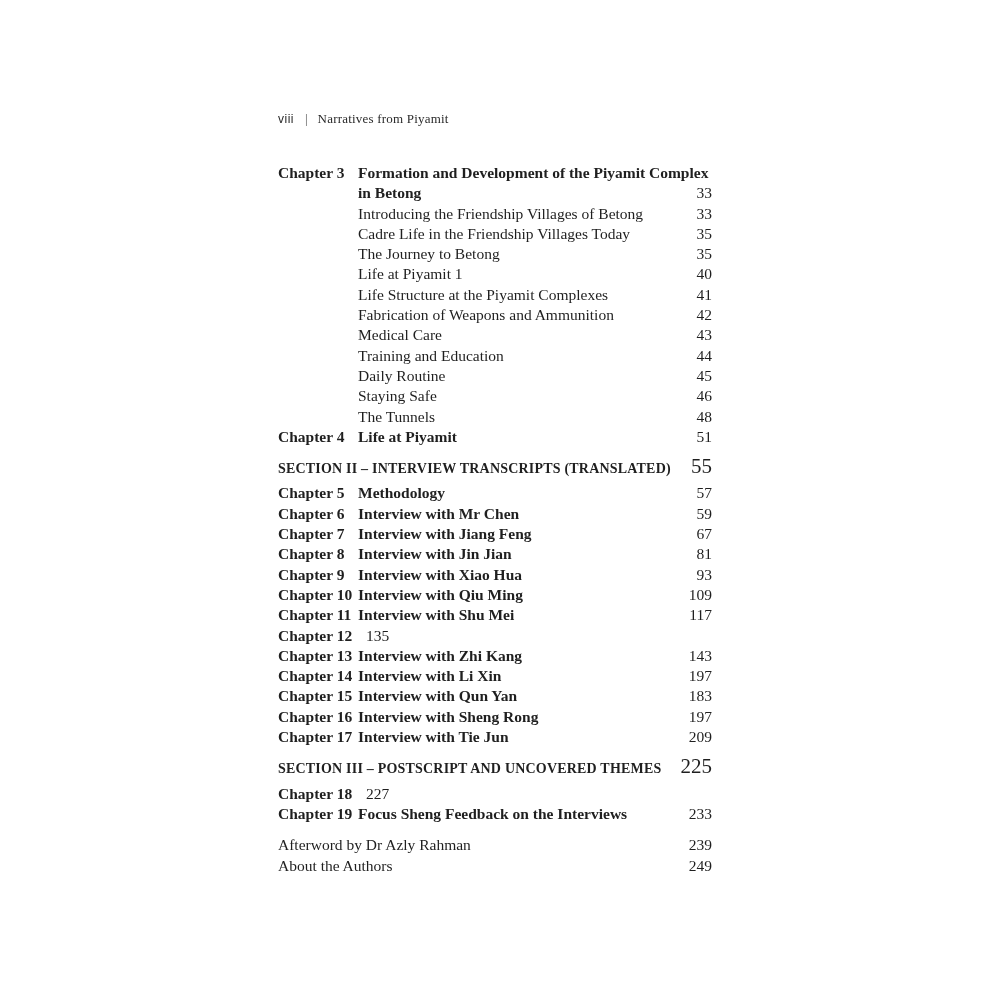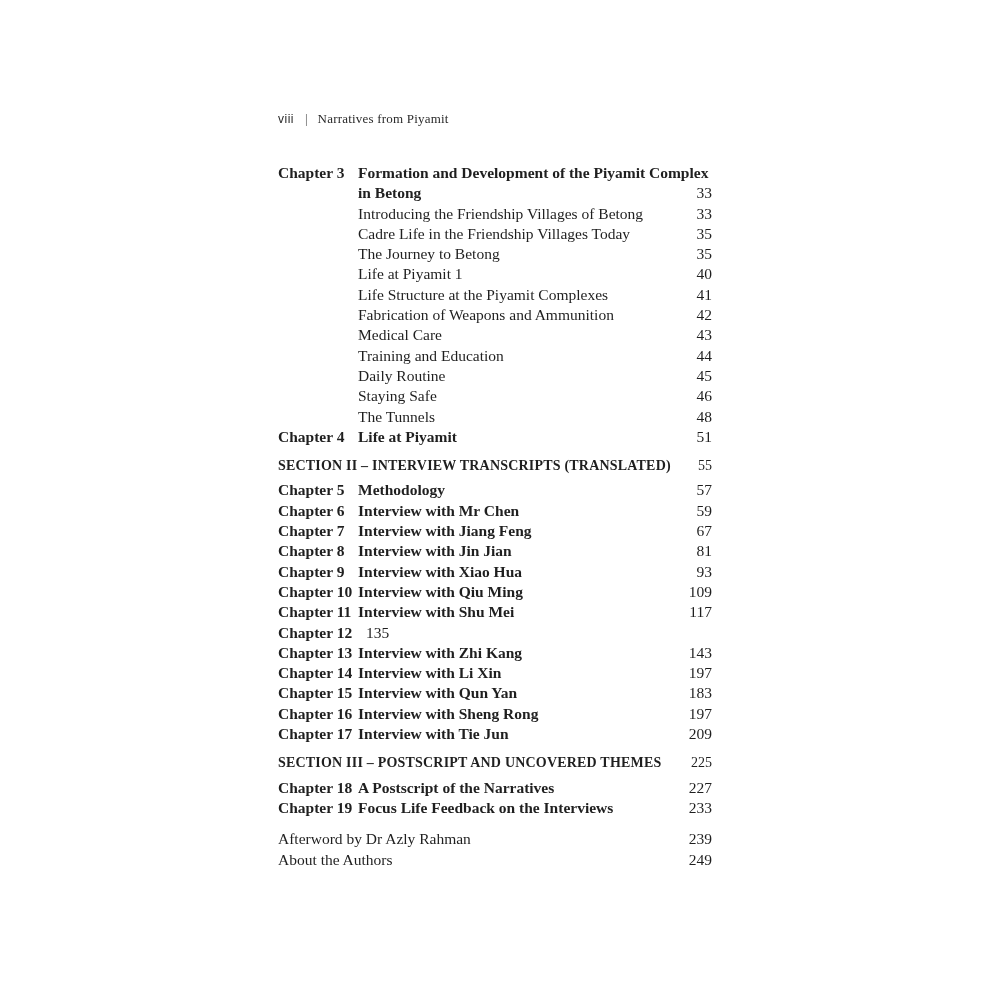--- a/index.html
+++ b/index.html
@@ -74,21 +74,21 @@
   .row-two .col-page { align-self: flex-end; }
   .row-section {
     font-weight: bold;
     font-size: 14px;
     letter-spacing: 0.2px;
     margin-top: 9px;
     margin-bottom: 4px;
   }
   .row-section .col-page {
     font-weight: normal;
-    font-size: 14px;
+    font-size: 21px;
     letter-spacing: 0;
   }
   .row-chapter + .row-plain { margin-top: 11px; gap: 28px; }
   .col-page { font-weight: normal; }
 </style>
 </head>
 <body>
 
 <div class="page">
   <header class="running-head">
@@ -221,26 +221,25 @@
         <span class="col-label">Chapter 17</span>
         <span class="col-title">Interview with Tie Jun</span>
         <span class="col-page">209</span>
       </div>
       <div class="row row-section">
         <span class="col-title">SECTION III – POSTSCRIPT AND UNCOVERED THEMES</span>
         <span class="col-page">225</span>
       </div>
       <div class="row row-chapter">
         <span class="col-label">Chapter 18</span>
-        <span class="col-title">A Postscript of the Narratives</span>
         <span class="col-page">227</span>
       </div>
       <div class="row row-chapter">
         <span class="col-label">Chapter 19</span>
-        <span class="col-title">Focus Life Feedback on the Interviews</span>
+        <span class="col-title">Focus Sheng Feedback on the Interviews</span>
         <span class="col-page">233</span>
       </div>
       <div class="row row-plain">
         <span class="col-title">Afterword by Dr Azly Rahman</span>
         <span class="col-page">239</span>
       </div>
       <div class="row row-plain">
         <span class="col-title">About the Authors</span>
         <span class="col-page">249</span>
       </div>

